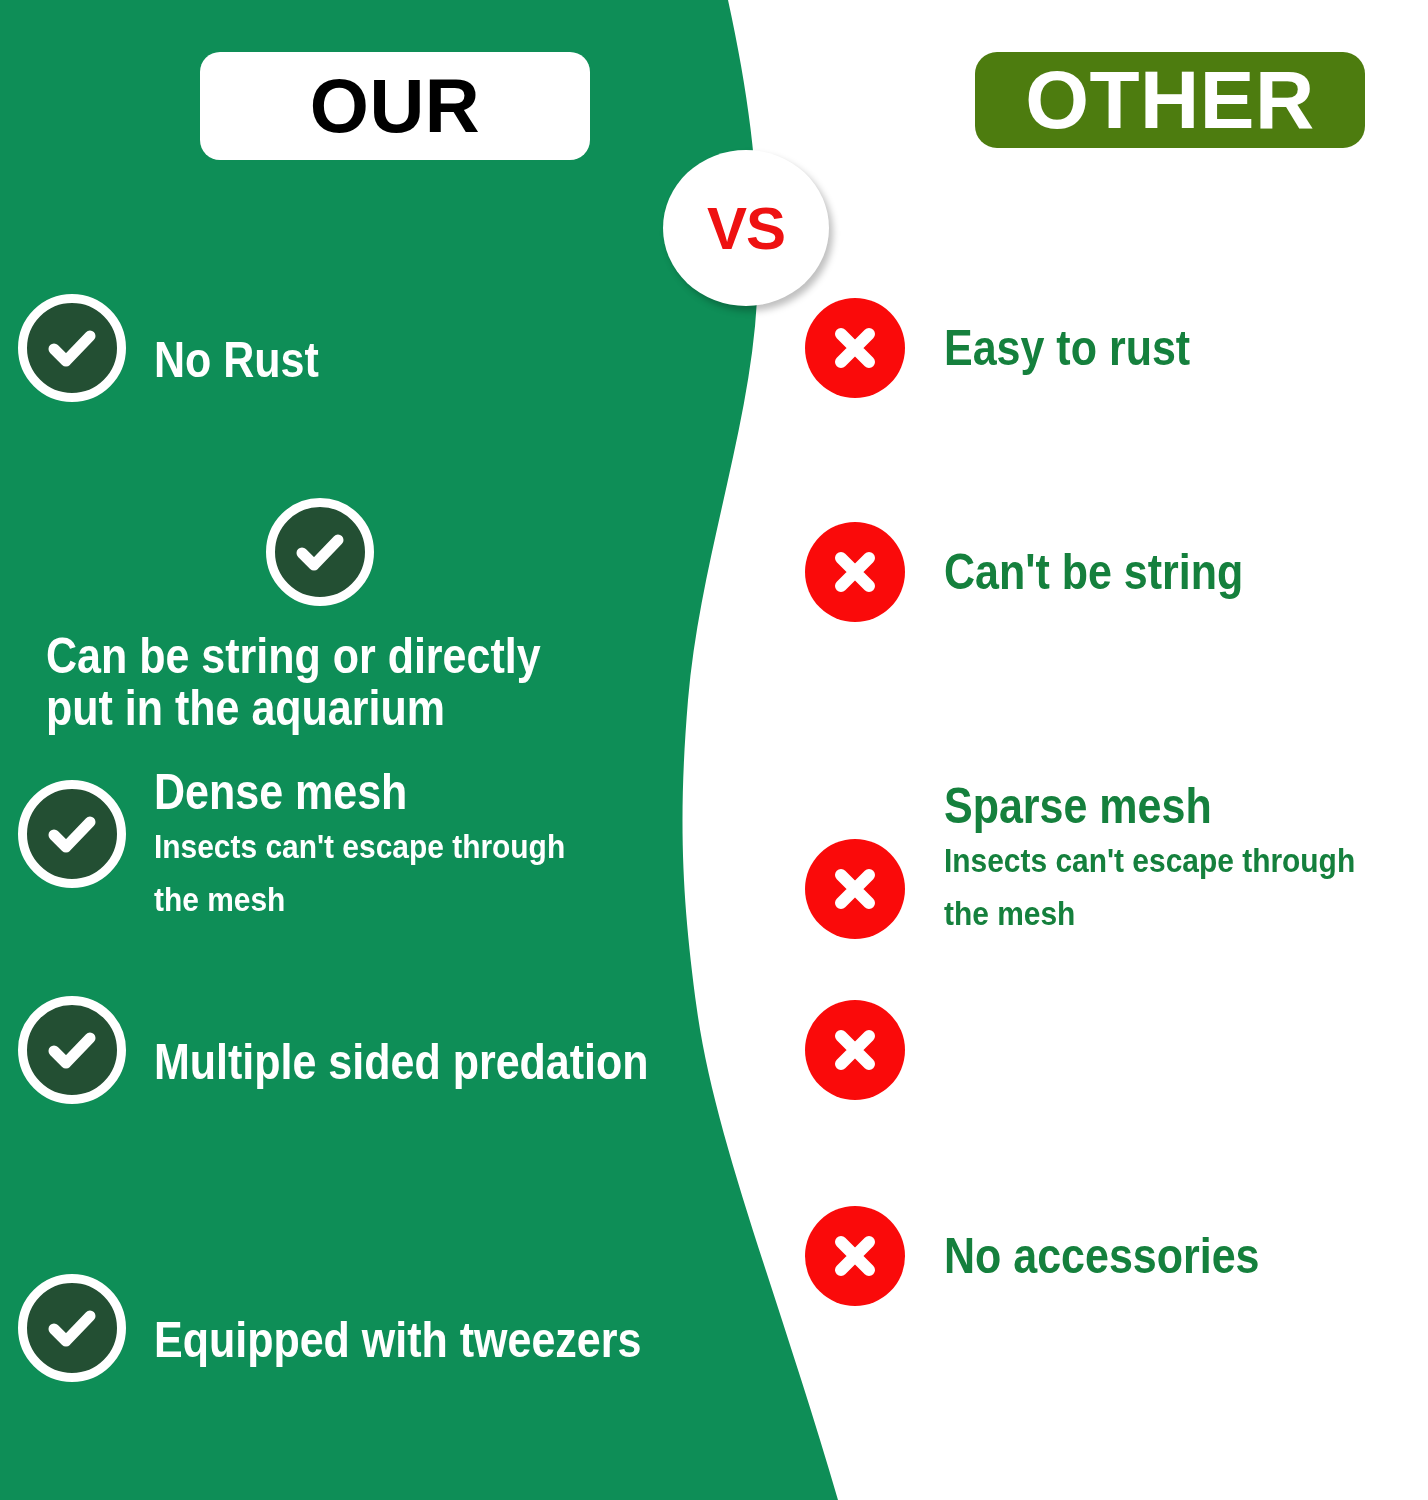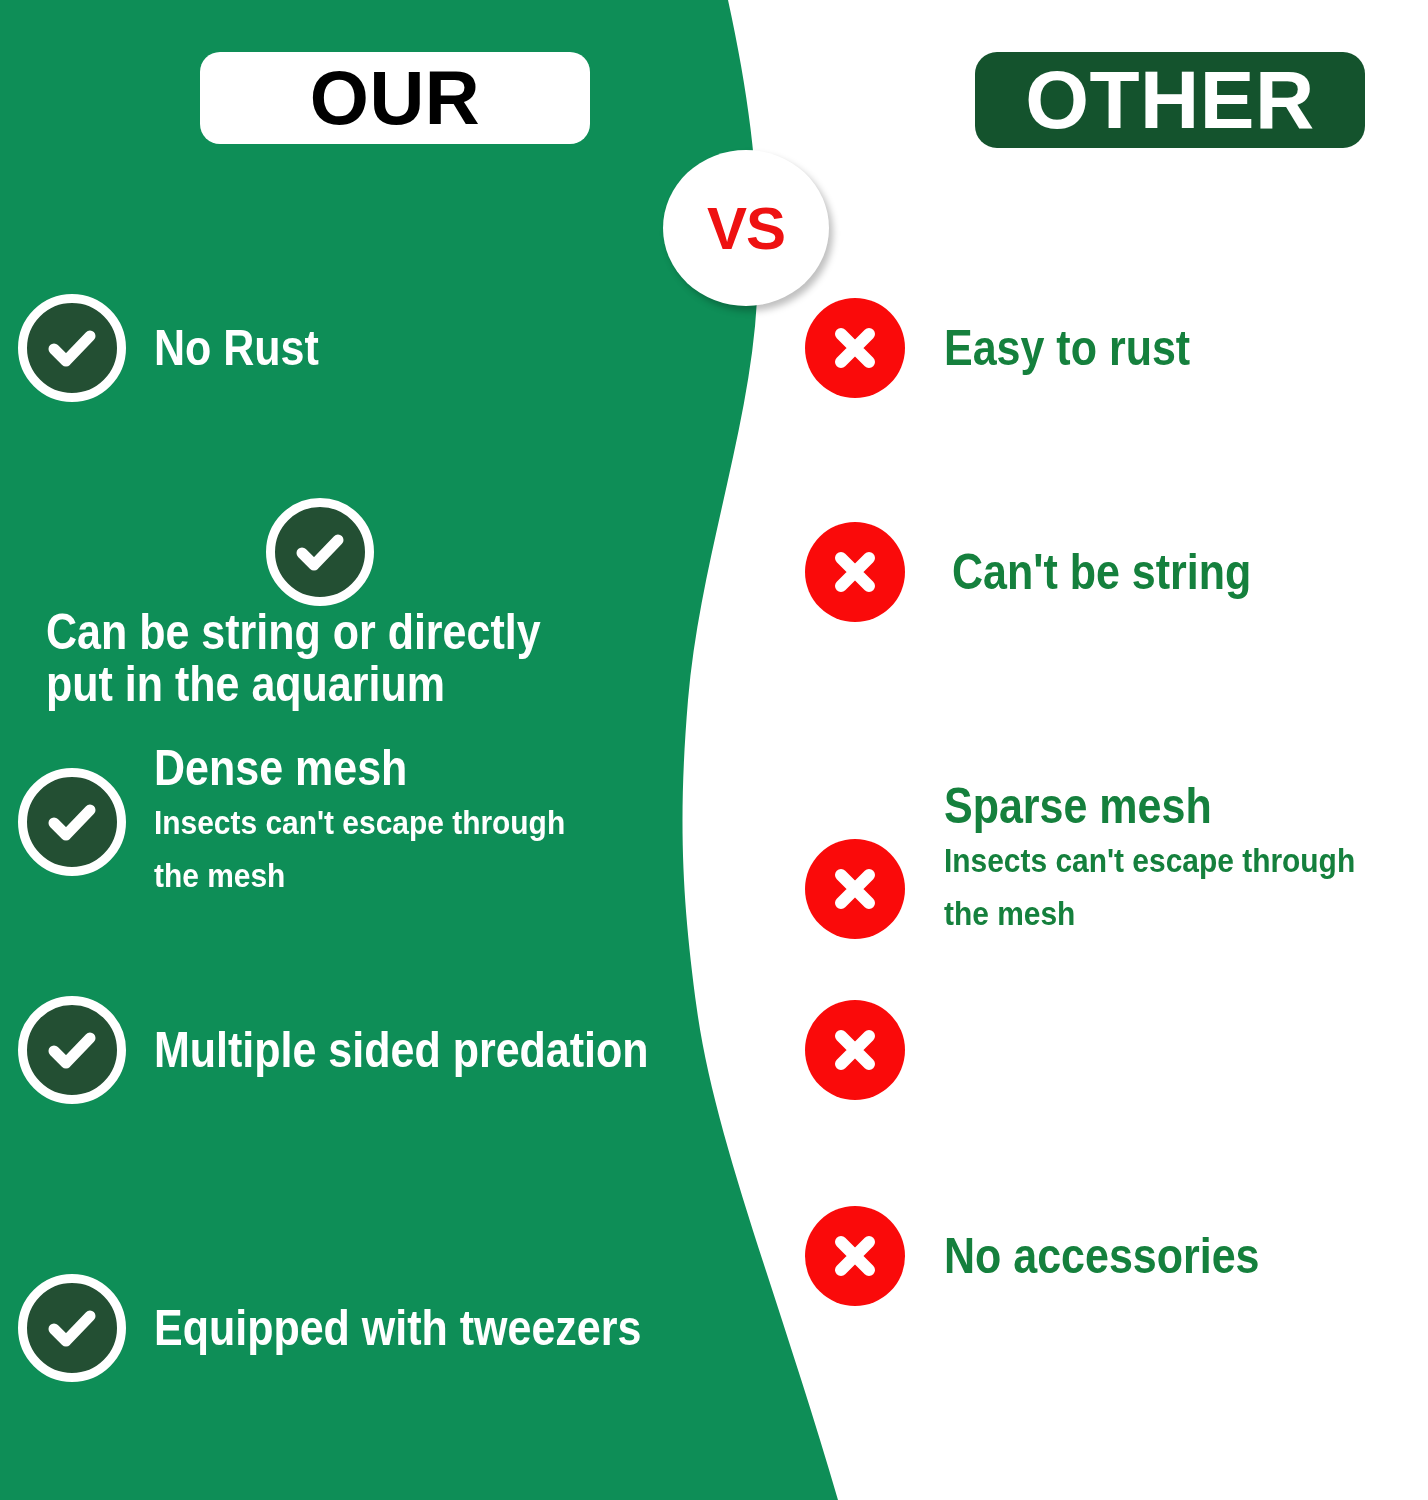--- a/index.html
+++ b/index.html
@@ -17,28 +17,28 @@
 
   
   .pill{
     position:absolute;
     display:flex;align-items:center;justify-content:center;
     font-weight:bold;
     letter-spacing:0.5px;
     line-height:1;
   }
   .pill-our{
-    left:200px;top:52px;width:390px;height:92px;
+    left:200px;top:52px;width:390px;height:108px;
     background:#ffffff;border-radius:20px;
     color:#000000;font-size:76px;
     font-family:"Liberation Sans", sans-serif;
   }
   .pill-other{
     left:975px;top:52px;width:390px;height:96px;
-    background:#14532d;border-radius:22px;
+    background:#4d7c0f;border-radius:22px;
     color:#ffffff;font-size:82px;
     font-family:"Liberation Sans", sans-serif;
   }
 
   
   .vs-badge{
     position:absolute;left:663px;top:150px;width:166px;height:156px;
     background:#ffffff;border-radius:50%;
     display:flex;align-items:center;justify-content:center;
     color:#ee1111;font-size:60px;font-weight:bold;
@@ -60,21 +60,21 @@
     box-sizing:border-box;
     display:flex;align-items:center;justify-content:center;
   }
   .icon-x{
     width:100px;height:100px;flex:0 0 100px;
     border-radius:50%;
     background:#fa0a0a;
     display:flex;align-items:center;justify-content:center;
   }
 
-  .txt-left{margin-left:28px;color:#ffffff;}
+  .txt-left{margin-left:28px;color:#ffffff;margin-top:24px;}
   .txt-right{margin-left:39px;color:#15803d;}
 
   .title-line{
     font-size:50px;font-weight:bold;line-height:1.04;
     font-family:"Liberation Sans", sans-serif;
     white-space:pre-line;
     transform:scaleX(0.86);
     transform-origin:left center;
   }
   .sub-line{
@@ -173,21 +173,21 @@
     <div class="icon-x">
       <svg width="62" height="62" viewBox="0 0 62 62" aria-hidden="true">
         <path d="M17 17 L45 45 M45 17 L17 45" stroke="#ffffff" stroke-width="12" stroke-linecap="round"></path>
       </svg>
     </div>
     <div class="txt-right">
       <div class="title-line">Easy to rust</div>
     </div>
   </div>
 
-  <div class="row row-right" style="top:522px;gap:8px;">
+  <div class="row row-right" style="top:522px;">
     <div class="icon-x">
       <svg width="62" height="62" viewBox="0 0 62 62" aria-hidden="true">
         <path d="M17 17 L45 45 M45 17 L17 45" stroke="#ffffff" stroke-width="12" stroke-linecap="round"></path>
       </svg>
     </div>
     <div class="txt-right">
       <div class="title-line">Can't be string</div>
     </div>
   </div>
 

